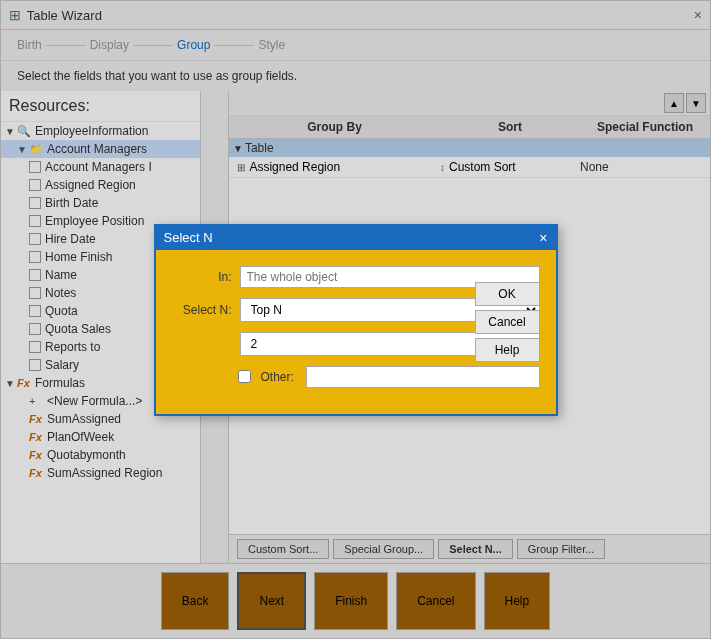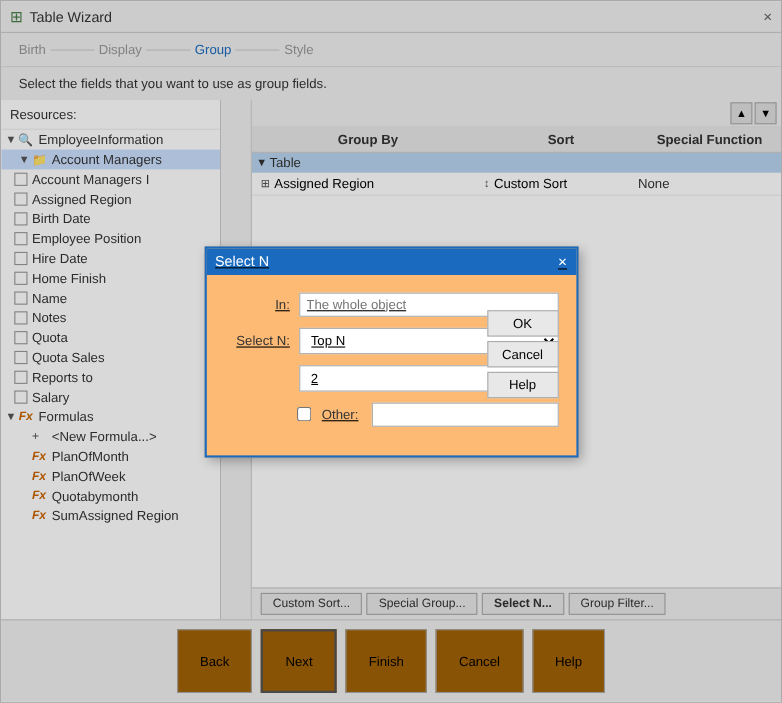--- a/index.html
+++ b/index.html
@@ -69,21 +69,21 @@
       width: 200px;
       border-right: 1px solid #ccc;
       display: flex;
       flex-direction: column;
       background: #fff;
       overflow: hidden;
     }
 
     .resources-label {
       padding: 6px 8px;
-      font-size: 12px;
+      font-size: 16px;
       color: #333;
       border-bottom: 1px solid #eee;
     }
 
     .tree-area {
       flex: 1;
       overflow-y: auto;
       overflow-x: hidden;
     }
 
@@ -98,21 +98,21 @@
     .tree-item.selected { background: #cce0ff; }
 
     .tree-arrow { width: 12px; font-size: 10px; color: #555; }
     .tree-icon { width: 16px; font-size: 11px; color: #555; margin-right: 2px; }
     .tree-label { font-size: 12px; color: #333; }
 
     .checkbox { width: 12px; height: 12px; border: 1px solid #999; background: #fff; margin-right: 4px; display: inline-block; }
 
     .indent1 { padding-left: 4px; }
     .indent2 { padding-left: 16px; }
-    .indent3 { padding-left: 12px; text-align: center; }
+    .indent3 { padding-left: 28px; text-align: center; }
 
     .nav-buttons-left {
       display: flex;
       flex-direction: column;
       align-items: center;
       padding: 4px 2px;
       gap: 4px;
       background: #f0f0f0;
       border-right: 1px solid #ccc;
       width: 28px;
@@ -237,25 +237,24 @@
       position: absolute;
       top: 0; left: 0; right: 0; bottom: 0;
       background: rgba(0,0,0,0.15);
       display: flex;
       align-items: center;
       justify-content: center;
       z-index: 100;
     }
 
     .modal {
-      background: #fdba74;
+      background: #eab308;
       border: 2px solid #1a6bbf;
-      width: 340px;
+      width: 404px;
       box-shadow: 3px 3px 10px rgba(0,0,0,0.3);
-      text-decoration: underline;
     }
 
     .modal-title-bar {
       background: #1a6bbf;
       color: #fff;
       padding: 4px 8px;
       display: flex;
       align-items: center;
       justify-content: space-between;
       font-size: 13px;
@@ -436,21 +435,21 @@
         </div>
 
         <div class="tree-item indent2">
           <span style="width:12px;display:inline-block"></span>
           <span class="tree-icon">+</span>
           <span class="tree-label">&lt;New Formula...&gt;</span>
         </div>
         <div class="tree-item indent2">
           <span style="width:12px;display:inline-block"></span>
           <span class="tree-icon fx-icon">Fx</span>
-          <span class="tree-label">PlanOfMonth</span>
+          <span class="tree-label">SumAssigned</span>
         </div>
         <div class="tree-item indent2">
           <span style="width:12px;display:inline-block"></span>
           <span class="tree-icon fx-icon">Fx</span>
           <span class="tree-label">PlanOfWeek</span>
         </div>
         <div class="tree-item indent2">
           <span style="width:12px;display:inline-block"></span>
           <span class="tree-icon fx-icon">Fx</span>
           <span class="tree-label">Quotabymonth</span>

